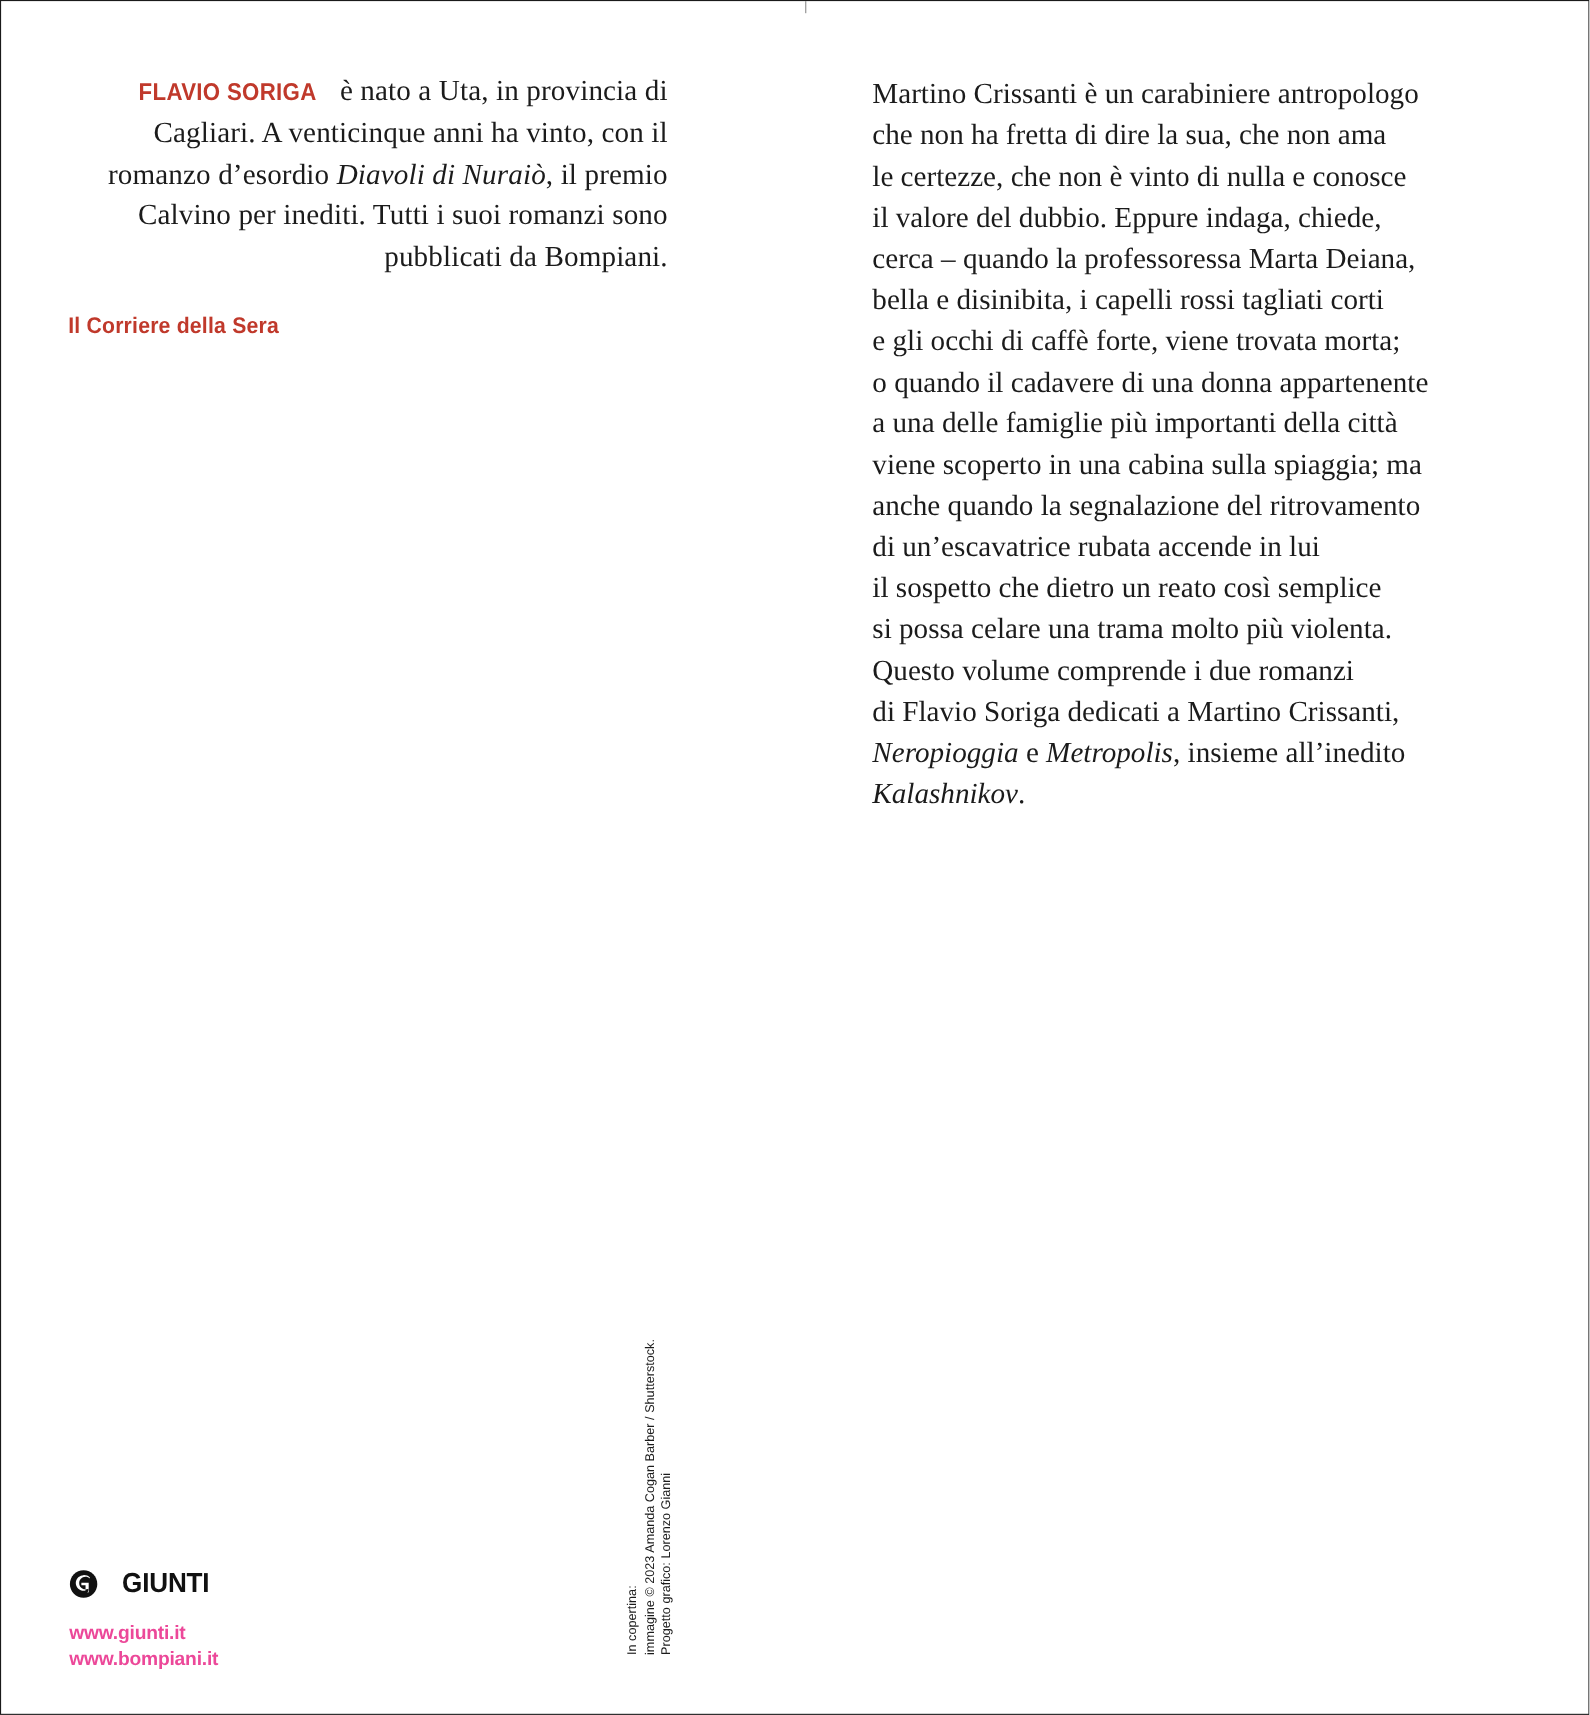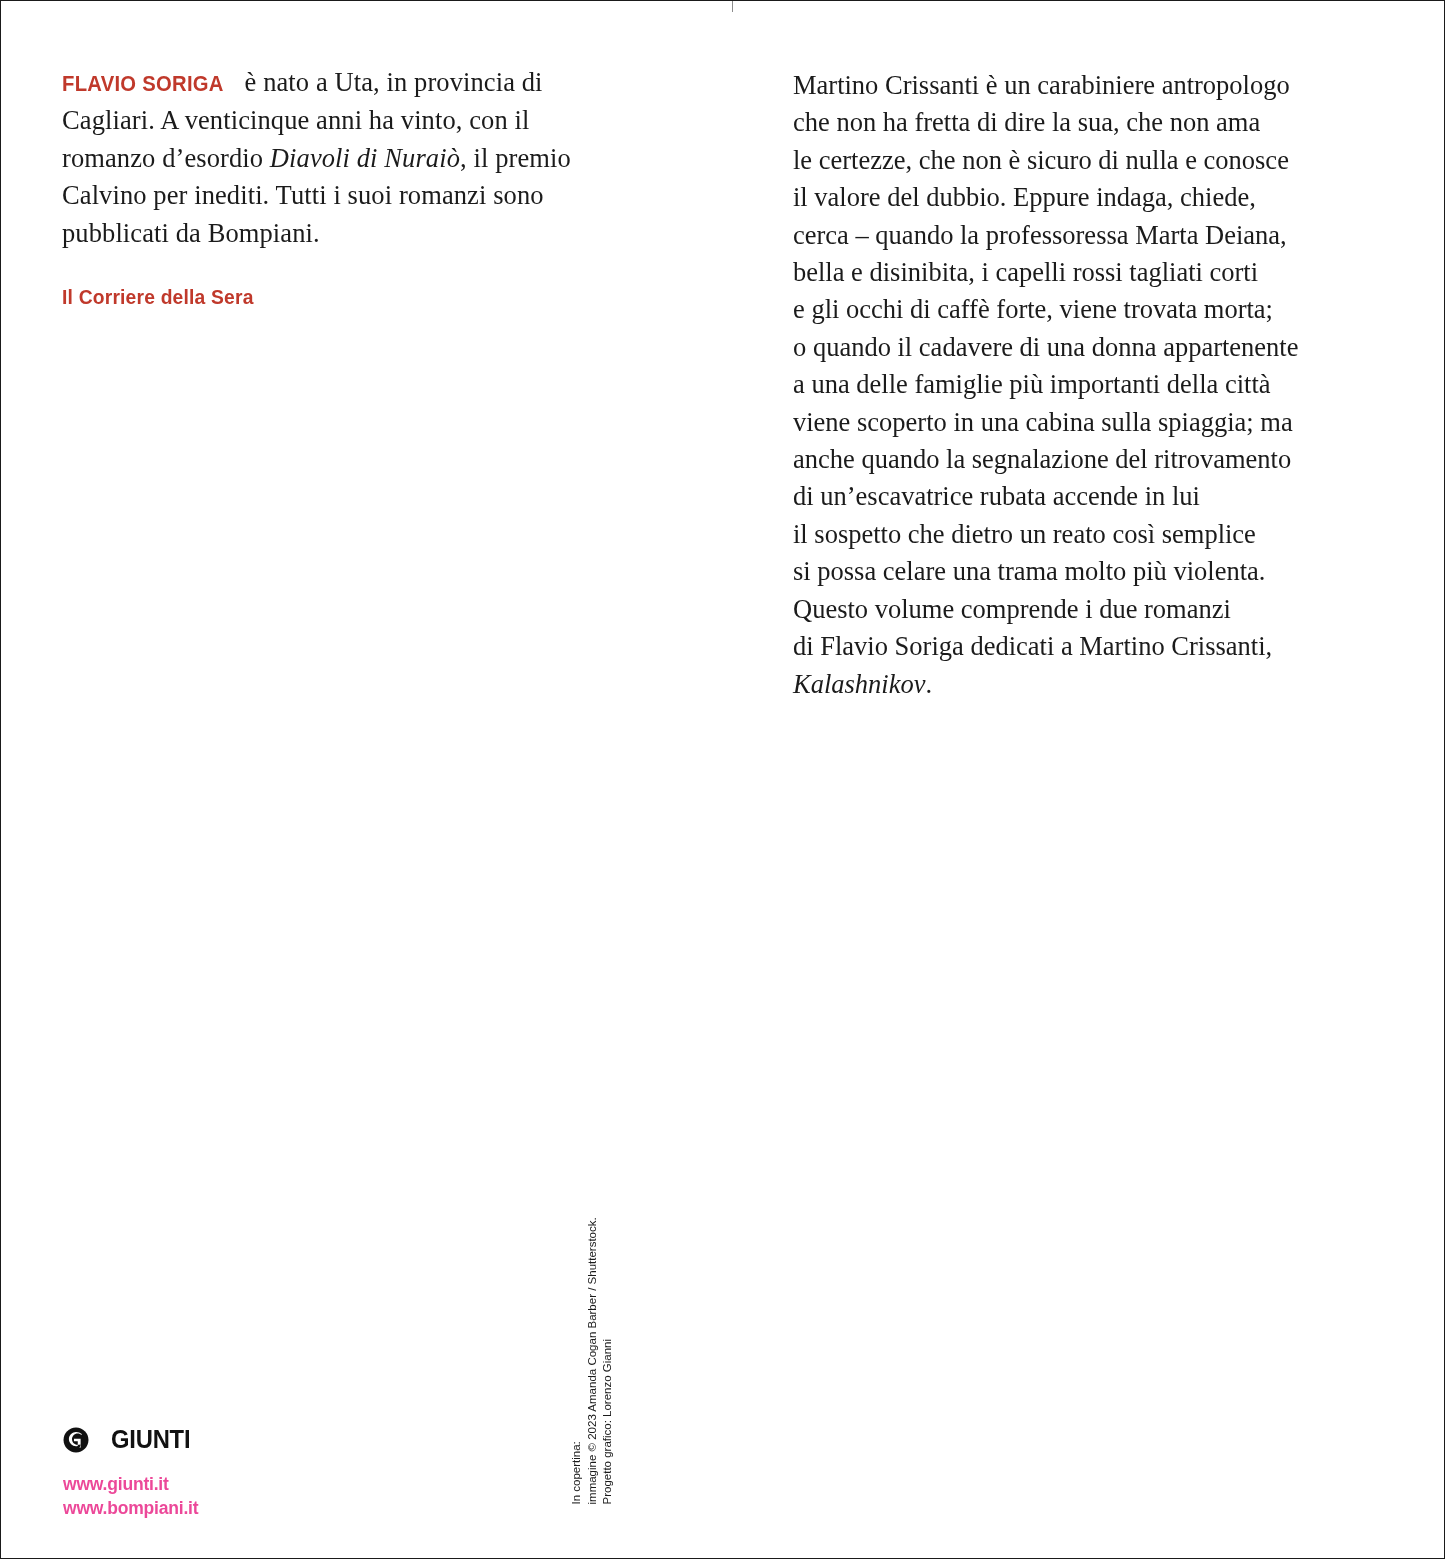--- a/index.html
+++ b/index.html
@@ -37,20 +37,21 @@
     left: 61px;
     top: 63px;
     width: 545px;
   }
 
   .bio {
     font-size: 26.5px;
     line-height: 37.4px;
     letter-spacing: 0.1px;
     margin: 0;
+    text-align: right;
   }
 
   .name-red {
     color: #c0392b;
     font-family: "Liberation Sans Narrow", "Liberation Sans", "DejaVu Sans", sans-serif;
     font-weight: bold;
     font-size: 22px;
     letter-spacing: 0.3px;
     transform: scaleX(0.92);
     transform-origin: left center;
@@ -173,34 +174,35 @@
     <div class="quote-block">
       <div class="quote-source">Il Corriere della Sera</div>
     </div>
 
   </div>
 
   <div class="col-right">
     <p class="blurb">
       <span class="ln">Martino Crissanti è un carabiniere antropologo</span>
       <span class="ln">che non ha fretta di dire la sua, che non ama</span>
-      <span class="ln">le certezze, che non è sicuro di nulla e conosce</span>
+      <span class="ln">le certezze, che non è vinto di nulla e conosce</span>
       <span class="ln">il valore del dubbio. Eppure indaga, chiede,</span>
       <span class="ln">cerca – quando la professoressa Marta Deiana,</span>
       <span class="ln">bella e disinibita, i capelli rossi tagliati corti</span>
       <span class="ln">e gli occhi di caffè forte, viene trovata morta;</span>
       <span class="ln">o quando il cadavere di una donna appartenente</span>
       <span class="ln">a una delle famiglie più importanti della città</span>
       <span class="ln">viene scoperto in una cabina sulla spiaggia; ma</span>
       <span class="ln">anche quando la segnalazione del ritrovamento</span>
       <span class="ln">di un’escavatrice rubata accende in lui</span>
       <span class="ln">il sospetto che dietro un reato così semplice</span>
       <span class="ln">si possa celare una trama molto più violenta.</span>
       <span class="ln">Questo volume comprende i due romanzi</span>
       <span class="ln">di Flavio Soriga dedicati a Martino Crissanti,</span>
+      <span class="ln"><span class="ital">Neropioggia</span><span> e </span><span class="ital">Metropolis</span><span>, insieme all’inedito</span></span>
       <span class="ln"><span class="ital">Kalashnikov</span><span>.</span></span>
     </p>
   </div>
 
   <div class="credits">
     <span class="cline">In copertina:</span>
     <span class="cline">immagine © 2023 Amanda Cogan Barber / Shutterstock.</span>
     <span class="cline">Progetto grafico: Lorenzo Gianni</span>
   </div>
 

